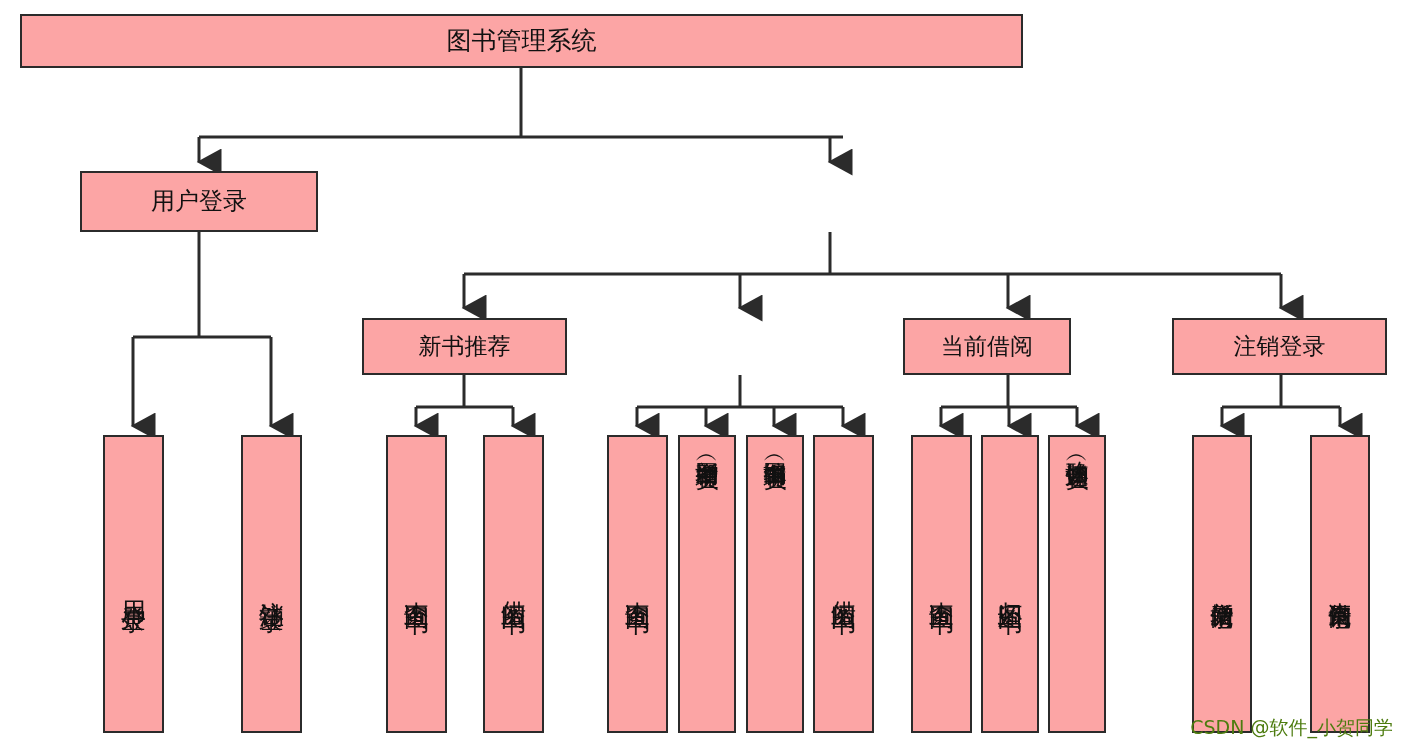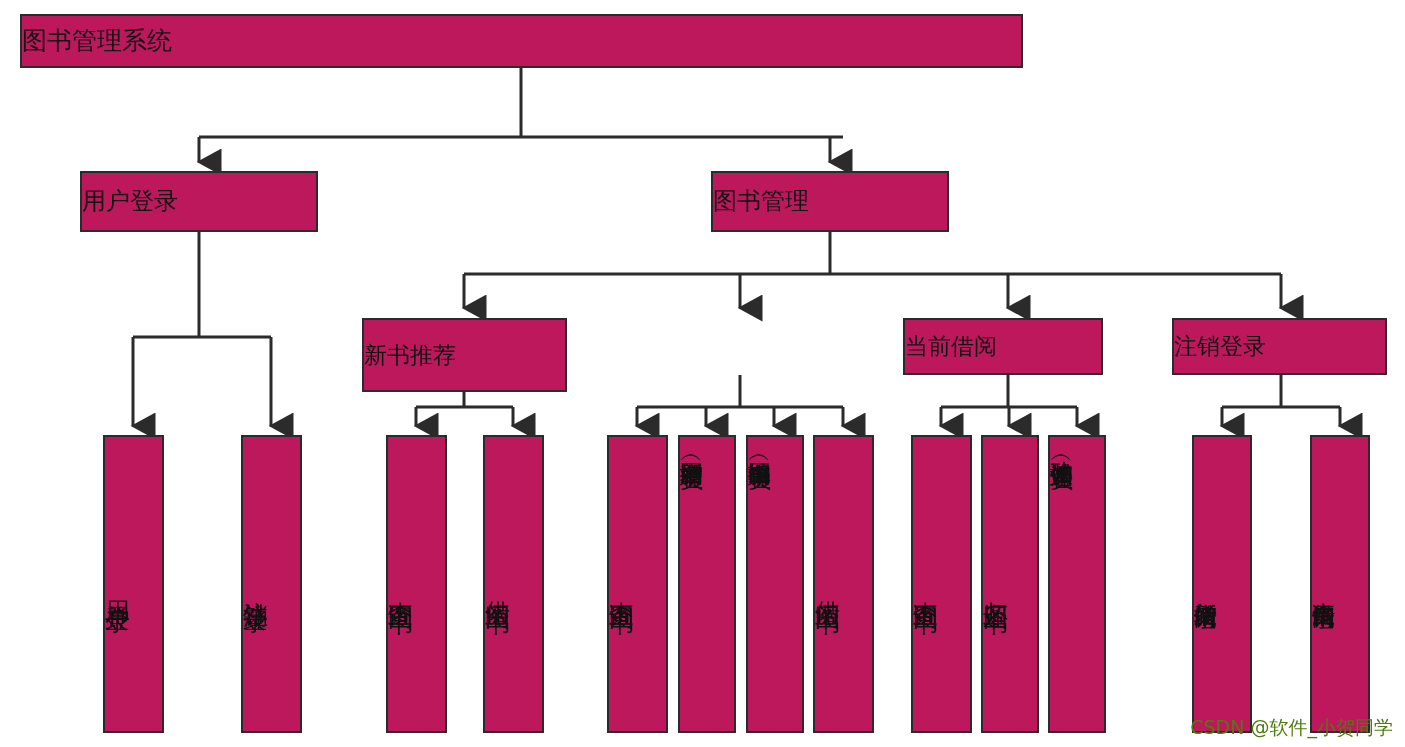--- a/index.html
+++ b/index.html
@@ -21,24 +21,25 @@
   #diagram-svg {
     position: absolute;
     left: 0;
     top: 0;
     width: 1405px;
     height: 747px;
   }
   .node {
     position: absolute;
     box-sizing: border-box;
-    background: #be185d;
+    background: #fca5a5;
     border: 2.5px solid #2b2b2b;
     display: flex;
     align-items: center;
+    justify-content: center;
     color: #111111;
     z-index: 3;
   }
   .node-label {
     display: block;
     text-align: center;
     line-height: 1.22;
     white-space: pre;
   }
   .node.level-0 .node-label { font-size: 25px; }
@@ -131,28 +132,25 @@
     </g>
   </svg>
 
   <div class="node level-0" style="left:20px; top:14px; width:1003px; height:54px;">
     <span class="node-label">图书管理系统</span>
   </div>
 
   <div class="node level-1" style="left:80px; top:171px; width:238px; height:61px;">
     <span class="node-label">用户登录</span>
   </div>
-  <div class="node level-1" style="left:711px; top:171px; width:238px; height:61px;">
-    <span class="node-label">图书管理</span>
-  </div>
-
-  <div class="node level-2" style="left:362px; top:318px; width:205px; height:74px;">
+
+  <div class="node level-2" style="left:362px; top:318px; width:205px; height:57px;">
     <span class="node-label">新书推荐</span>
   </div>
-  <div class="node level-2" style="left:903px; top:318px; width:200px; height:57px;">
+  <div class="node level-2" style="left:903px; top:318px; width:168px; height:57px;">
     <span class="node-label">当前借阅</span>
   </div>
   <div class="node level-2" style="left:1172px; top:318px; width:215px; height:57px;">
     <span class="node-label">注销登录</span>
   </div>
 
   <div class="node leaf centered" style="left:103px; top:435px; width:61px; height:298px;">
     <span class="node-label">用户登录</span>
   </div>
   <div class="node leaf centered" style="left:241px; top:435px; width:61px; height:298px;">

